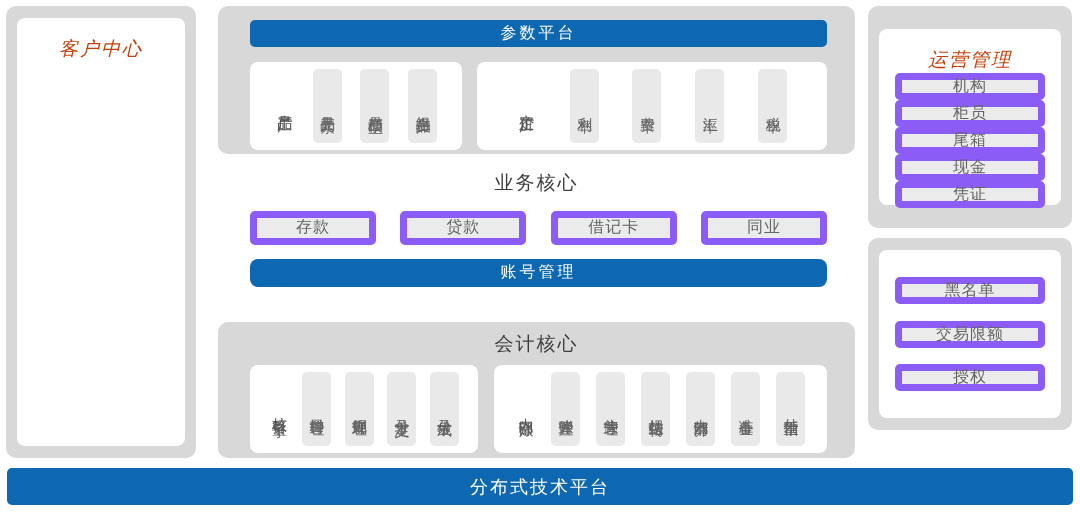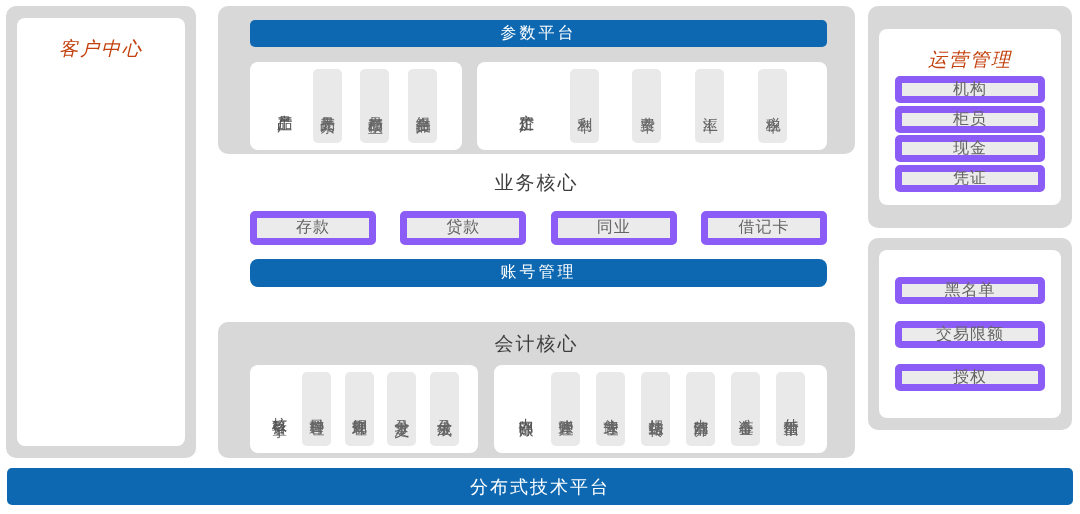--- a/index.html
+++ b/index.html
@@ -147,23 +147,23 @@
       </div>
 
       <div class="mid-center">
         <div class="section-title">业务核心</div>
         <div class="biz-row">
 
             <div class="chip-btn">存款</div>
 
             <div class="chip-btn">贷款</div>
 
+            <div class="chip-btn">借记卡</div>
+
             <div class="chip-btn">同业</div>
-
-            <div class="chip-btn">借记卡</div>
           </div>
         <div class="blue-bar">账号管理</div>
       </div>
 
       <div class="gray-box mid-bottom">
         <div class="section-title">会计核心</div>
         <div class="factory-row">
           <div class="factory fa-bottom">
             <div class="v-label">核算引擎</div>
             <span style="display:contents">
@@ -203,20 +203,21 @@
     <div class="col-right">
       <div class="gray-box right-top">
         <div class="white-panel">
           <div class="panel-title">运营管理</div>
           <div class="side-list">
 
               <div class="chip-btn">机构</div>
 
               <div class="chip-btn">柜员</div>
 
+              <div class="chip-btn">尾箱</div>
 
               <div class="chip-btn">现金</div>
 
               <div class="chip-btn">凭证</div>
             </div>
         </div>
       </div>
       <div class="gray-box right-bottom">
         <div class="white-panel">
           <div class="side-list">

